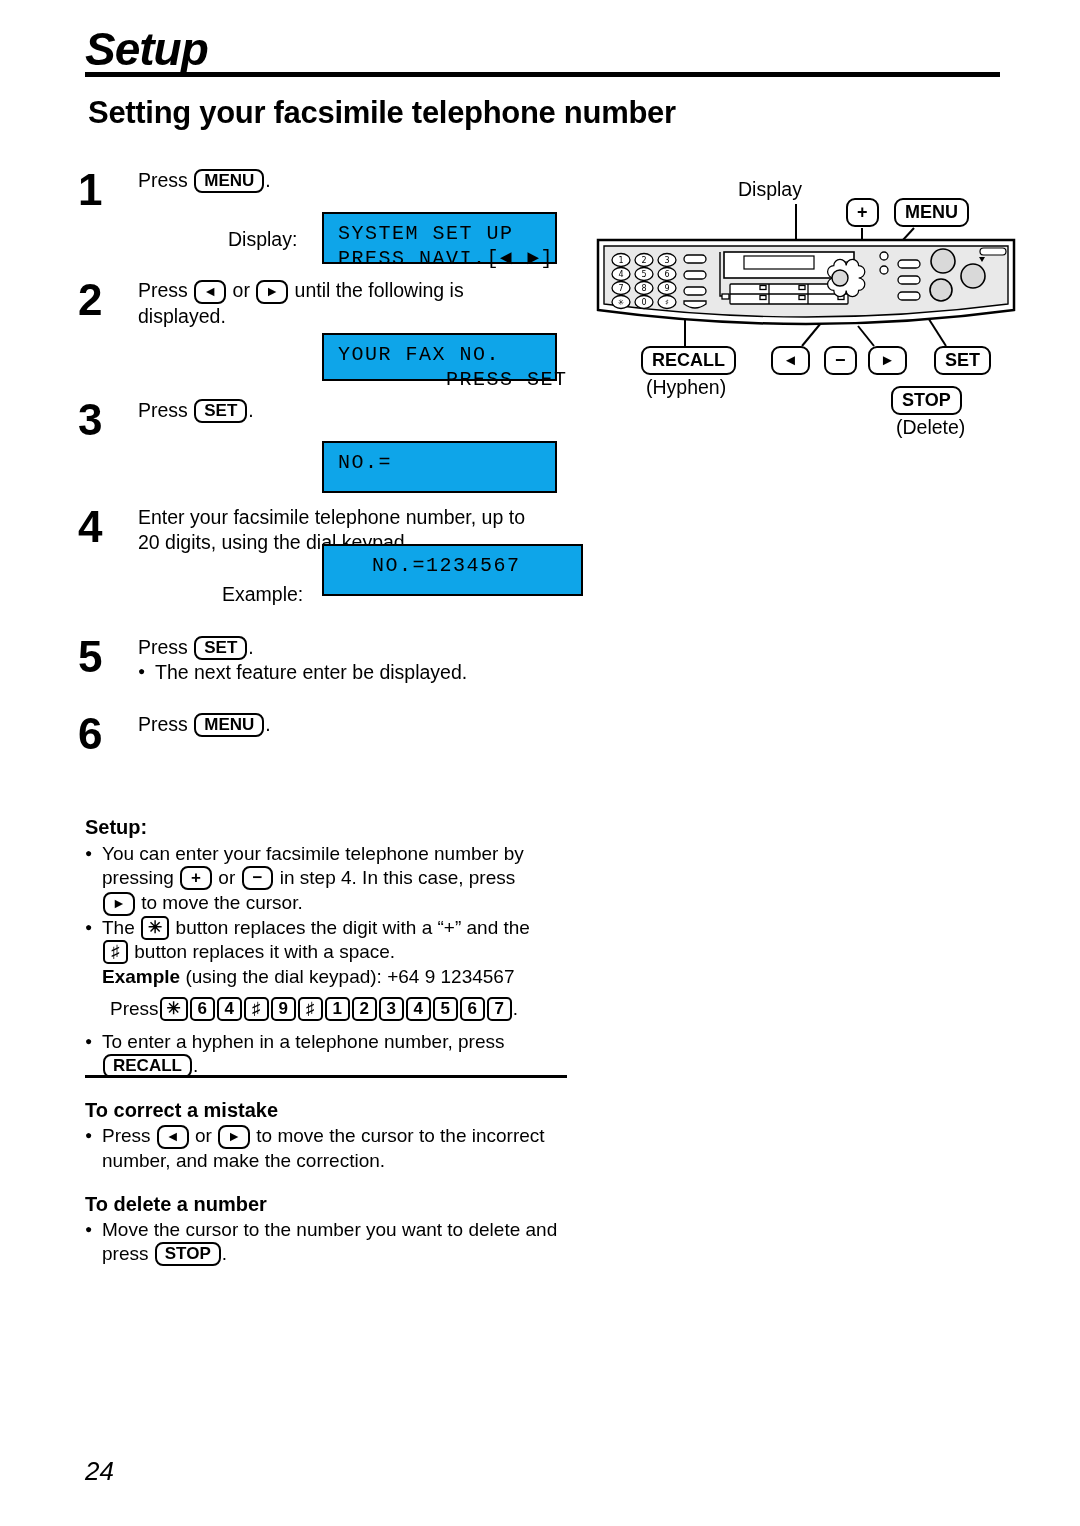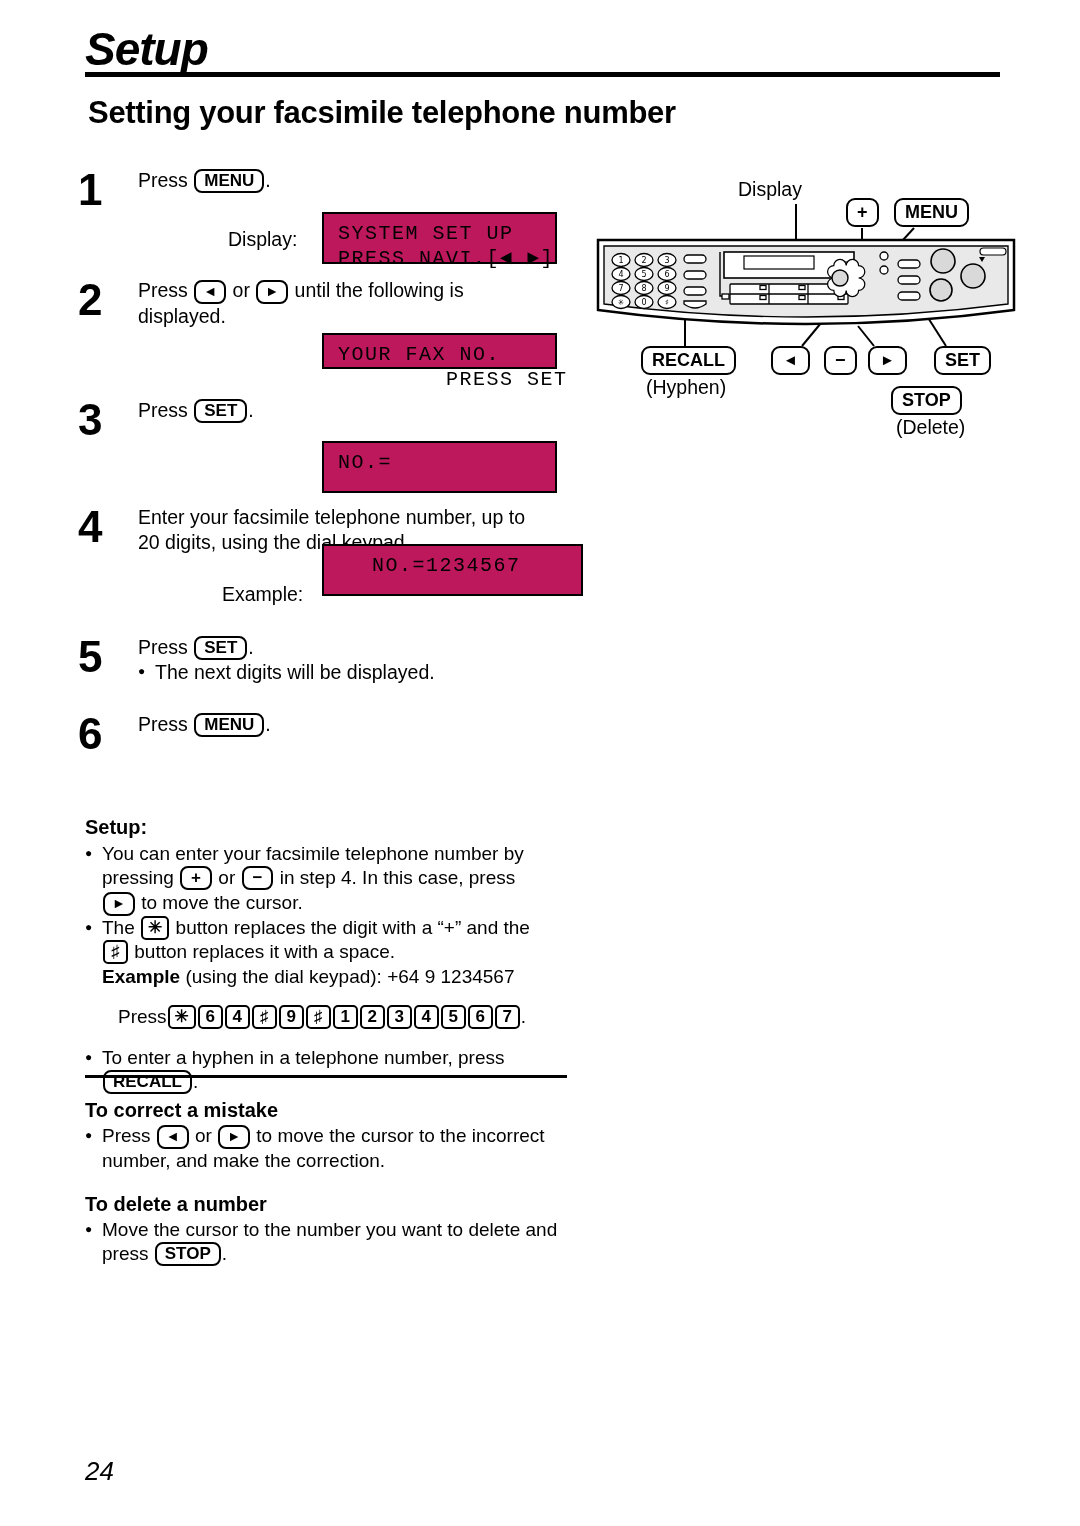--- a/index.html
+++ b/index.html
@@ -36,21 +36,21 @@
     display:inline-block;border:2.2px solid #000;border-radius:8px;
     padding:0px 8px 1px 8px;font-weight:bold;font-size:17px;line-height:19px;
     vertical-align:1px;margin:0 1px;white-space:nowrap;
   }
   .key.sq{border-radius:5px;padding:0px 5px 1px 5px;min-width:11px;text-align:center;}
   .key.arrow{padding:0px 7px 1px 7px;font-size:14px;}
   .key.pm{padding:0 9px 1px 9px;font-size:17px;}
 
   
   .lcd{
-    border:2.2px solid #000;background:#be185d;
+    border:2.2px solid #000;background:#0ea5e9;
     font-family:"Liberation Mono", monospace;
     font-size:20px;line-height:25px;letter-spacing:1.5px;
     padding:7px 10px 7px 14px;box-sizing:border-box;
   }
   .lcd .ln{white-space:pre;}
   .lbl{font-size:19.5px;}
 
   
   .note{position:absolute;left:85px;top:815px;width:500px;font-size:19px;line-height:24.5px;}
   .note h3{margin:0 0 2px 0;font-size:20px;font-weight:bold;}
@@ -109,21 +109,21 @@
       <p>
         <span>Press</span>
         <span class="key arrow">◄</span>
         <span>or</span>
         <span class="key arrow">►</span>
         <span>until the following is</span>
       </p>
       <p>displayed.</p>
     </div>
   </div>
-  <div class="lcd" style="position:absolute;left:322px;top:333px;width:235px;height:36px;">
+  <div class="lcd" style="position:absolute;left:322px;top:333px;width:235px;height:48px;">
     <div class="ln">YOUR FAX NO.</div>
     <div class="ln">        PRESS SET</div>
   </div>
 
   <div class="step" style="position:absolute;left:78px;top:398px;width:500px;">
     <div class="step-num">3</div>
     <div class="step-body">
       <p>
         <span>Press</span>
         <span class="key">SET</span><span>.</span>
@@ -148,21 +148,21 @@
     <div class="ln"></div>
   </div>
 
   <div class="step" style="position:absolute;left:78px;top:635px;width:510px;">
     <div class="step-num">5</div>
     <div class="step-body">
       <p>
         <span>Press</span>
         <span class="key">SET</span><span>.</span>
       </p>
-      <p class="bullet">The next digits will be displayed.</p>
+      <p class="bullet">The next feature enter be displayed.</p>
     </div>
   </div>
 
   <div class="step" style="position:absolute;left:78px;top:712px;width:510px;">
     <div class="step-num">6</div>
     <div class="step-body">
       <p>
         <span>Press</span>
         <span class="key">MENU</span><span>.</span>
       </p>
@@ -189,21 +189,21 @@
       <span>button replaces the digit with a “+” and the</span><br>
       <span class="key sq">♯</span>
       <span>button replaces it with a space.</span>
     </p>
 
     <p class="ind" style="margin:0;">
       <b>Example</b>
       <span>(using the dial keypad):  +64  9  1234567</span>
     </p>
 
-    <p class="ind" style="margin:16px;">
+    <p class="ind" style="margin:8px;">
       <span>Press</span><span class="key sq">✳</span><span class="key sq">6</span><span class="key sq">4</span><span class="key sq">♯</span><span class="key sq">9</span><span class="key sq">♯</span><span class="key sq">1</span><span class="key sq">2</span><span class="key sq">3</span><span class="key sq">4</span><span class="key sq">5</span><span class="key sq">6</span><span class="key sq">7</span><span>.</span>
     </p>
 
     <p class="bullet" style="margin-top:1px;">
       <span>To enter a hyphen in a telephone number, press</span><br>
       <span class="key">RECALL</span><span>.</span>
     </p>
   </div>
 
   <div class="divider"></div>

